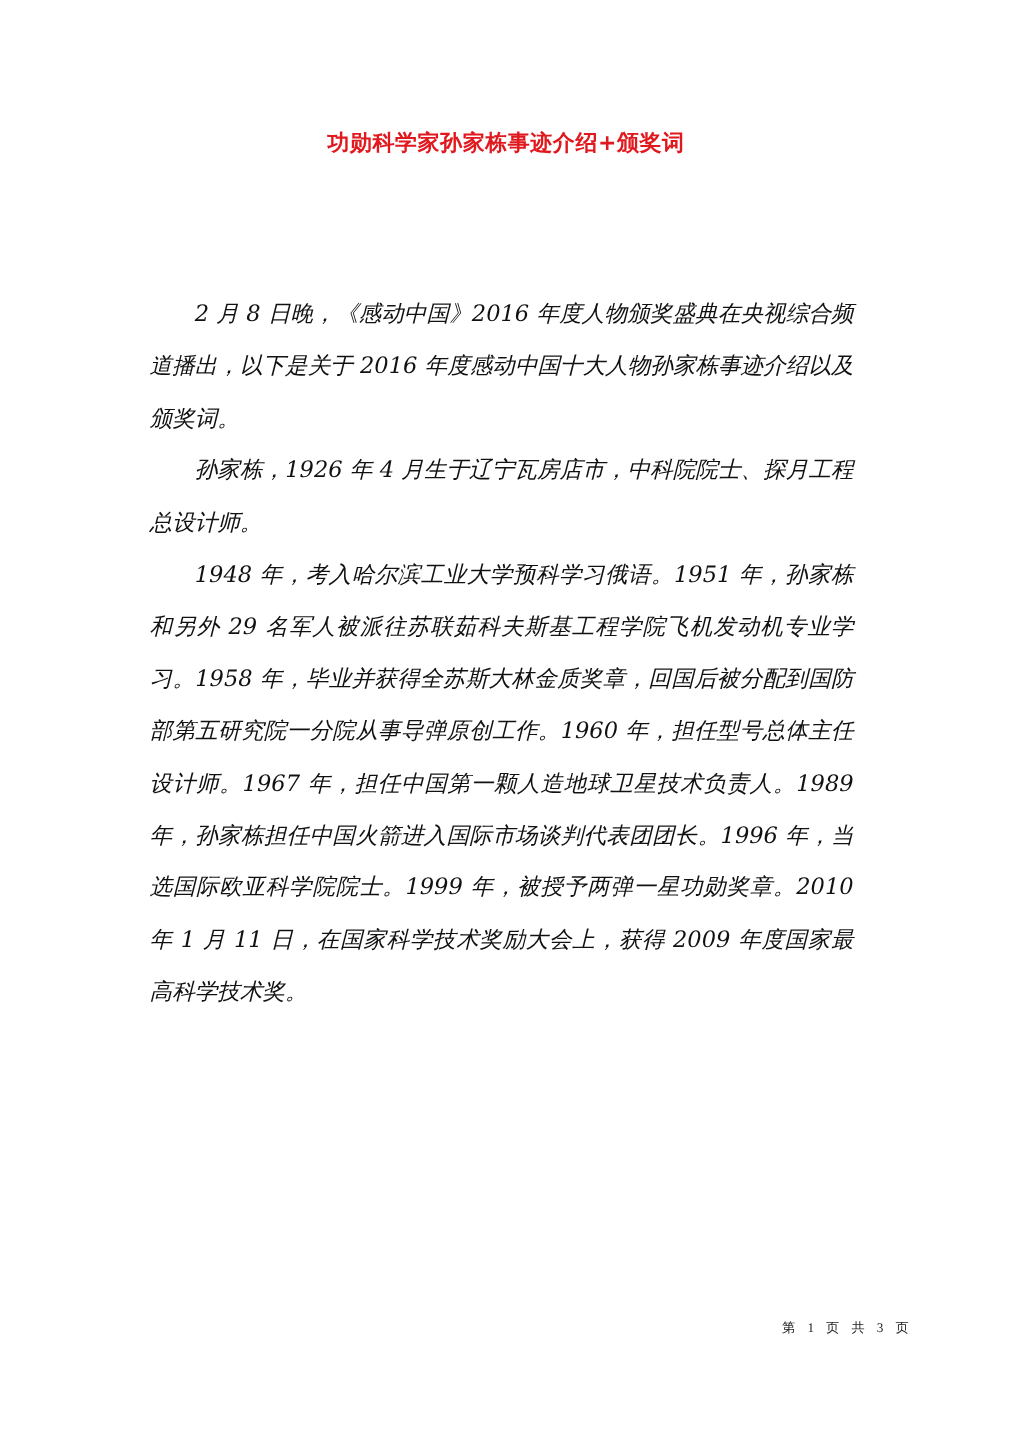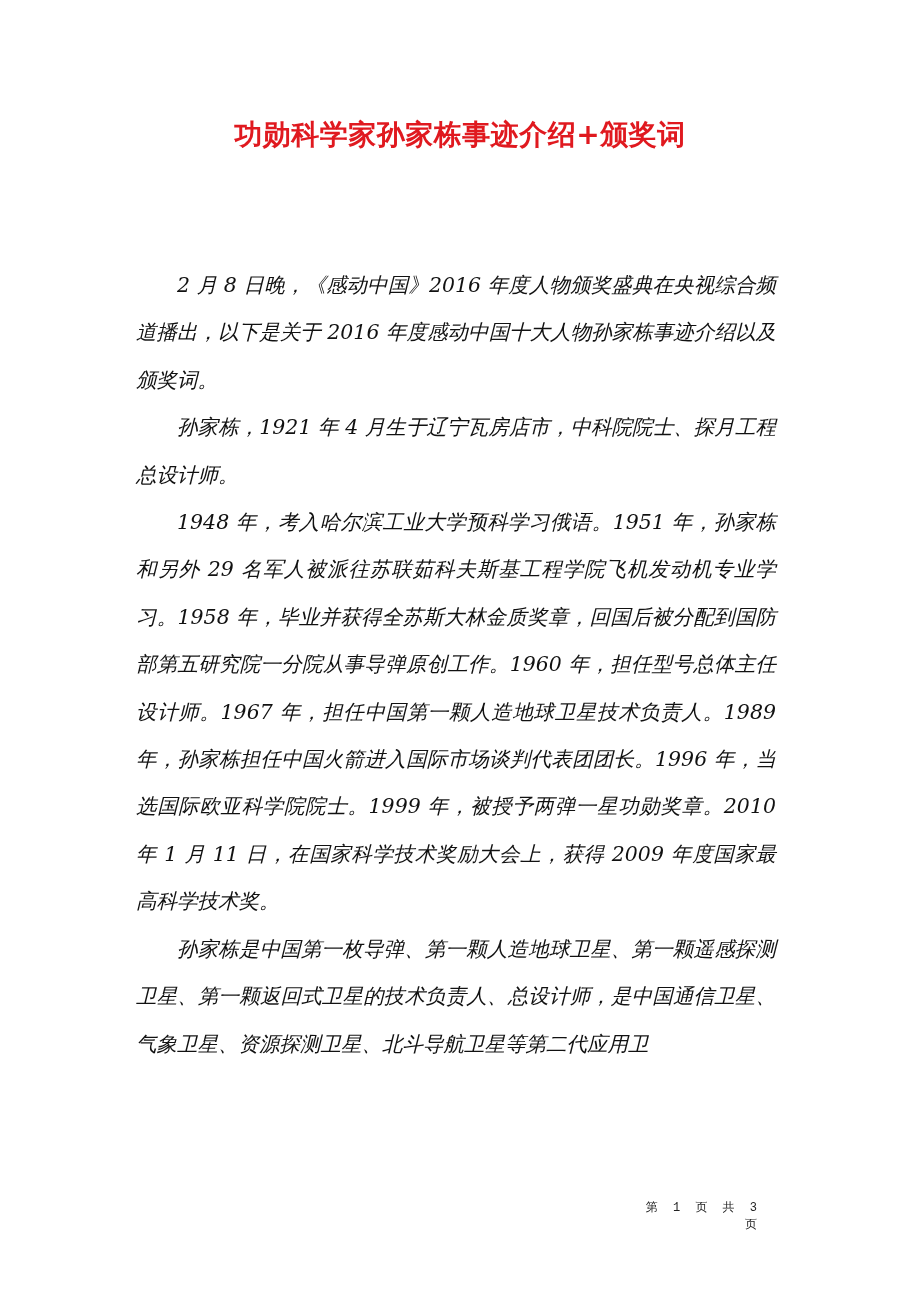--- a/index.html
+++ b/index.html
@@ -23,21 +23,21 @@
       background: #ffffff;
     }
     .title {
       position: absolute;
       top: 116px;
       left: 0;
       width: 920px;
       text-align: center;
       font-family: "DejaVu Sans", "Liberation Sans", sans-serif;
       font-weight: bold;
-      font-size: 28px;
+      font-size: 20px;
       color: #e0191f;
       letter-spacing: 0.5px;
     }
     .body-text {
       position: absolute;
       top: 262px;
       left: 136px;
       width: 640px;
       font-size: 20.5px;
       line-height: 47.4px;
@@ -46,37 +46,36 @@
       color: #111111;
       font-style: italic;
     }
     .body-text p {
       margin: 0;
       text-indent: 2em;
     }
     .footer {
       position: absolute;
       top: 1199px;
-      left: 640px;
+      left: 709px;
       width: 120px;
       text-align: right;
-      font-family: Liberation Mono, monospace;
+      font-family: Liberation Serif, serif;
       font-size: 12px;
       color: #222222;
       letter-spacing: 3px;
       word-spacing: 2px;
     }
   </style>
 </head>
 <body>
 
 <div class="page">
   <div class="title">功勋科学家孙家栋事迹介绍+颁奖词</div>
 
   <div class="body-text">
     <p>2 月 8 日晚，《感动中国》2016 年度人物颁奖盛典在央视综合频道播出，以下是关于 2016 年度感动中国十大人物孙家栋事迹介绍以及颁奖词。</p>
-    <p>孙家栋，1921 年 4 月生于辽宁瓦房店市，中科院院士、探月工程总设计师。</p>
+    <p>孙家栋，1926 年 4 月生于辽宁瓦房店市，中科院院士、探月工程总设计师。</p>
     <p>1948 年，考入哈尔滨工业大学预科学习俄语。1951 年，孙家栋和另外 29 名军人被派往苏联茹科夫斯基工程学院飞机发动机专业学习。1958 年，毕业并获得全苏斯大林金质奖章，回国后被分配到国防部第五研究院一分院从事导弹原创工作。1960 年，担任型号总体主任设计师。1967 年，担任中国第一颗人造地球卫星技术负责人。1989 年，孙家栋担任中国火箭进入国际市场谈判代表团团长。1996 年，当选国际欧亚科学院院士。1999 年，被授予两弹一星功勋奖章。2010 年 1 月 11 日，在国家科学技术奖励大会上，获得 2009 年度国家最高科学技术奖。</p>
-    <p>孙家栋是中国第一枚导弹、第一颗人造地球卫星、第一颗遥感探测卫星、第一颗返回式卫星的技术负责人、总设计师，是中国通信卫星、气象卫星、资源探测卫星、北斗导航卫星等第二代应用卫</p>
   </div>
 
   <div class="footer">第 1 页 共 3 页</div>
 </div>
 
 </body></html>

